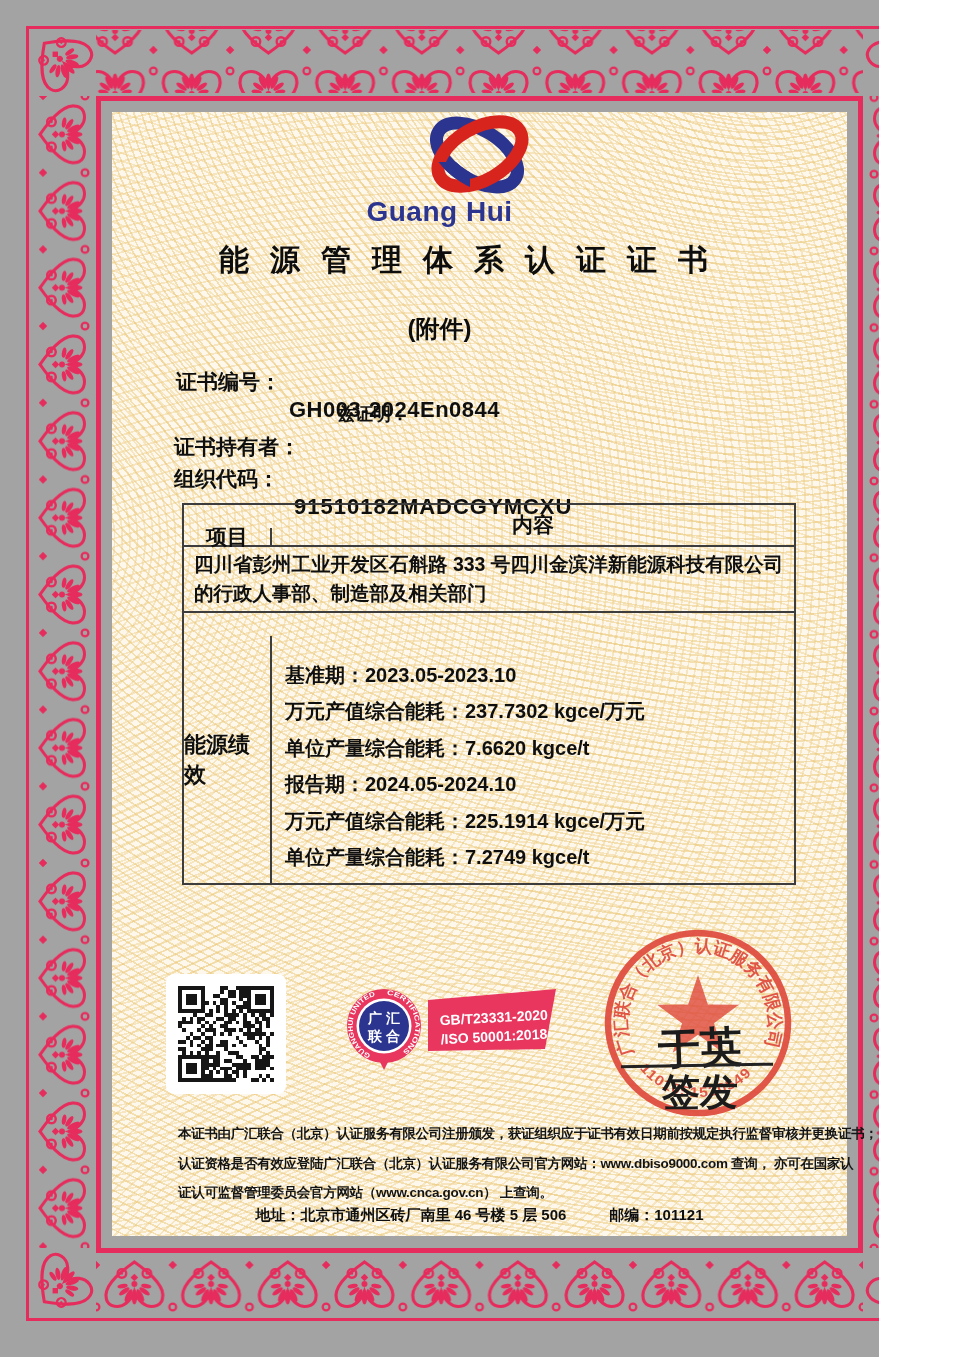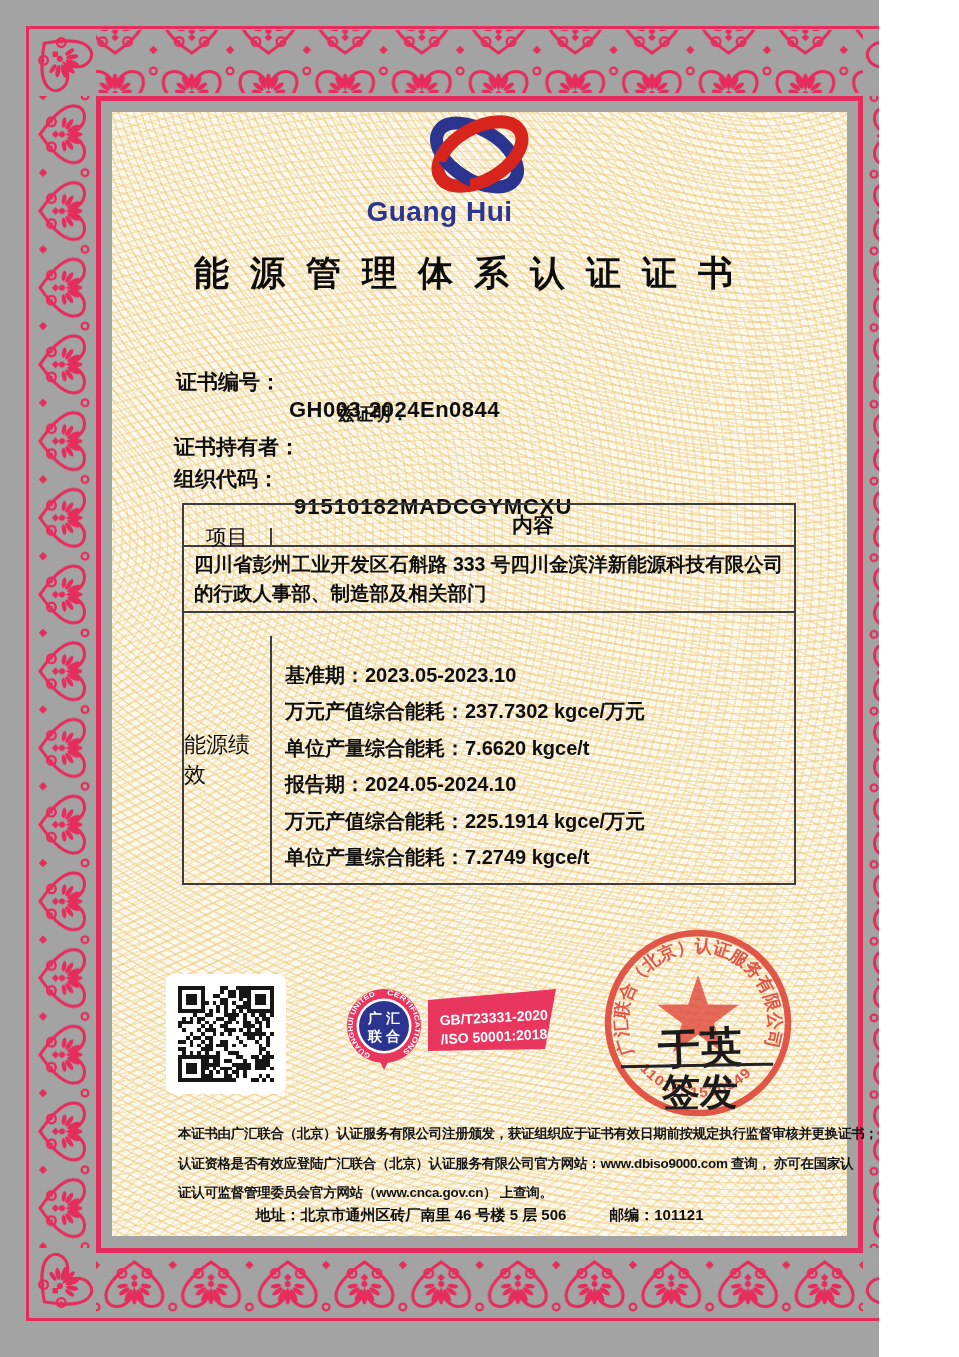--- a/index.html
+++ b/index.html
@@ -17,32 +17,32 @@
     background-color:#fdf8eb;
     background-image:
       repeating-radial-gradient(circle at 88% -18%, rgba(235,198,118,0) 0 5.4px, rgba(235,198,118,.50) 5.4px 7px),
       repeating-radial-gradient(circle at -14% 38%, rgba(238,206,134,0) 0 5.9px, rgba(238,206,134,.42) 5.9px 7.6px),
       repeating-radial-gradient(circle at 48% 128%, rgba(235,198,118,0) 0 6.3px, rgba(235,198,118,.38) 6.3px 8px);
   }
   .abs { position:absolute; }
   .center { text-align:center; width:100%; }
 
   .logo-text { top:196px; font-size:28px; font-weight:bold; color:#2b3590; letter-spacing:.5px; }
-  .main-title { top:250px; font-size:35px; font-weight:bold; letter-spacing:21px; text-indent:21px; color:#0d0d0d;padding-left:48px; }
+  .main-title { top:240px; font-size:30px; font-weight:bold; letter-spacing:21px; text-indent:21px; color:#0d0d0d;padding-left:48px; }
   .sub-title { top:313px; font-size:24px; font-weight:bold; color:#0d0d0d; }
 
   .f-label { font-weight:bold; font-size:21px; color:#0f0f0f; }
   .f-value { font-weight:bold; color:#0f0f0f;margin-top:31px; }
 
   .tbl { position:absolute; left:182px; top:503px; width:614px; border:2px solid #3d3d3d; }
   .tr  { display:flex; }
   .tr + .tr { border-top:2px solid #3d3d3d; }
   .c1 { width:88px; flex:0 0 88px; border-right:2px solid #3d3d3d;
         display:flex; align-items:center; justify-content:center;
-        font-weight:normal; color:#0f0f0f;margin-top:23px; }
+        font-weight:bold; color:#0f0f0f;margin-top:23px; }
   .c2 { flex:1; color:#0f0f0f; }
   .tr-head { height:40px; }
   .tr-head .c1 { font-size:21px; }
   .tr-head .c2 { display:flex; align-items:center; justify-content:center; font-size:21px; font-weight:bold; }
   .tr-scope .c1 { font-size:21px; }
   .tr-scope .c2 { padding:3px 10px 4px 10px; font-size:19.5px; font-weight:bold; line-height:28.5px; }
   .tr-perf { height:272px; }
   .tr-perf .c1 { font-size:22px; }
   .tr-perf .c2 { padding:44px 0 0 13px; }
   .perf-line { font-size:20px; font-weight:bold; line-height:36.4px; white-space:nowrap; }
@@ -143,20 +143,21 @@
       </defs>
     <ellipse cx="63" cy="43" rx="45" ry="25" fill="none" stroke="#2b3590" stroke-width="13" transform="rotate(32 63 43)"></ellipse>
     <ellipse cx="66" cy="42" rx="46" ry="26" fill="none" stroke="#d7241d" stroke-width="13" transform="rotate(-30 66 42)"></ellipse>
     <g clip-path="url(#ringClip)">
       <ellipse cx="63" cy="43" rx="45" ry="25" fill="none" stroke="#2b3590" stroke-width="13" transform="rotate(32 63 43)"></ellipse>
     </g>
   </svg>
   <div class="abs center logo-text">Guang Hui</div>
 
   <div class="abs center main-title">能源管理体系认证证书</div>
+  <div class="abs center sub-title">(附件)</div>
 
   <div class="abs f-label" style="left:176px; top:368px;">证书编号：</div>
   <div class="abs f-value" style="left:289px; top:366px; font-size:22px; letter-spacing:.5px;">GH003-2024En0844</div>
 
   <div class="abs f-label" style="left:337px; top:402px; font-size:18px;">兹证明：</div>
 
   <div class="abs f-label" style="left:174px; top:433px;">证书持有者：</div>
 
   <div class="abs f-label" style="left:174px; top:465px;">组织代码：</div>
   <div class="abs f-value" style="left:294px; top:463px; font-size:22px; letter-spacing:1px;">91510182MADCGYMCXU</div>

